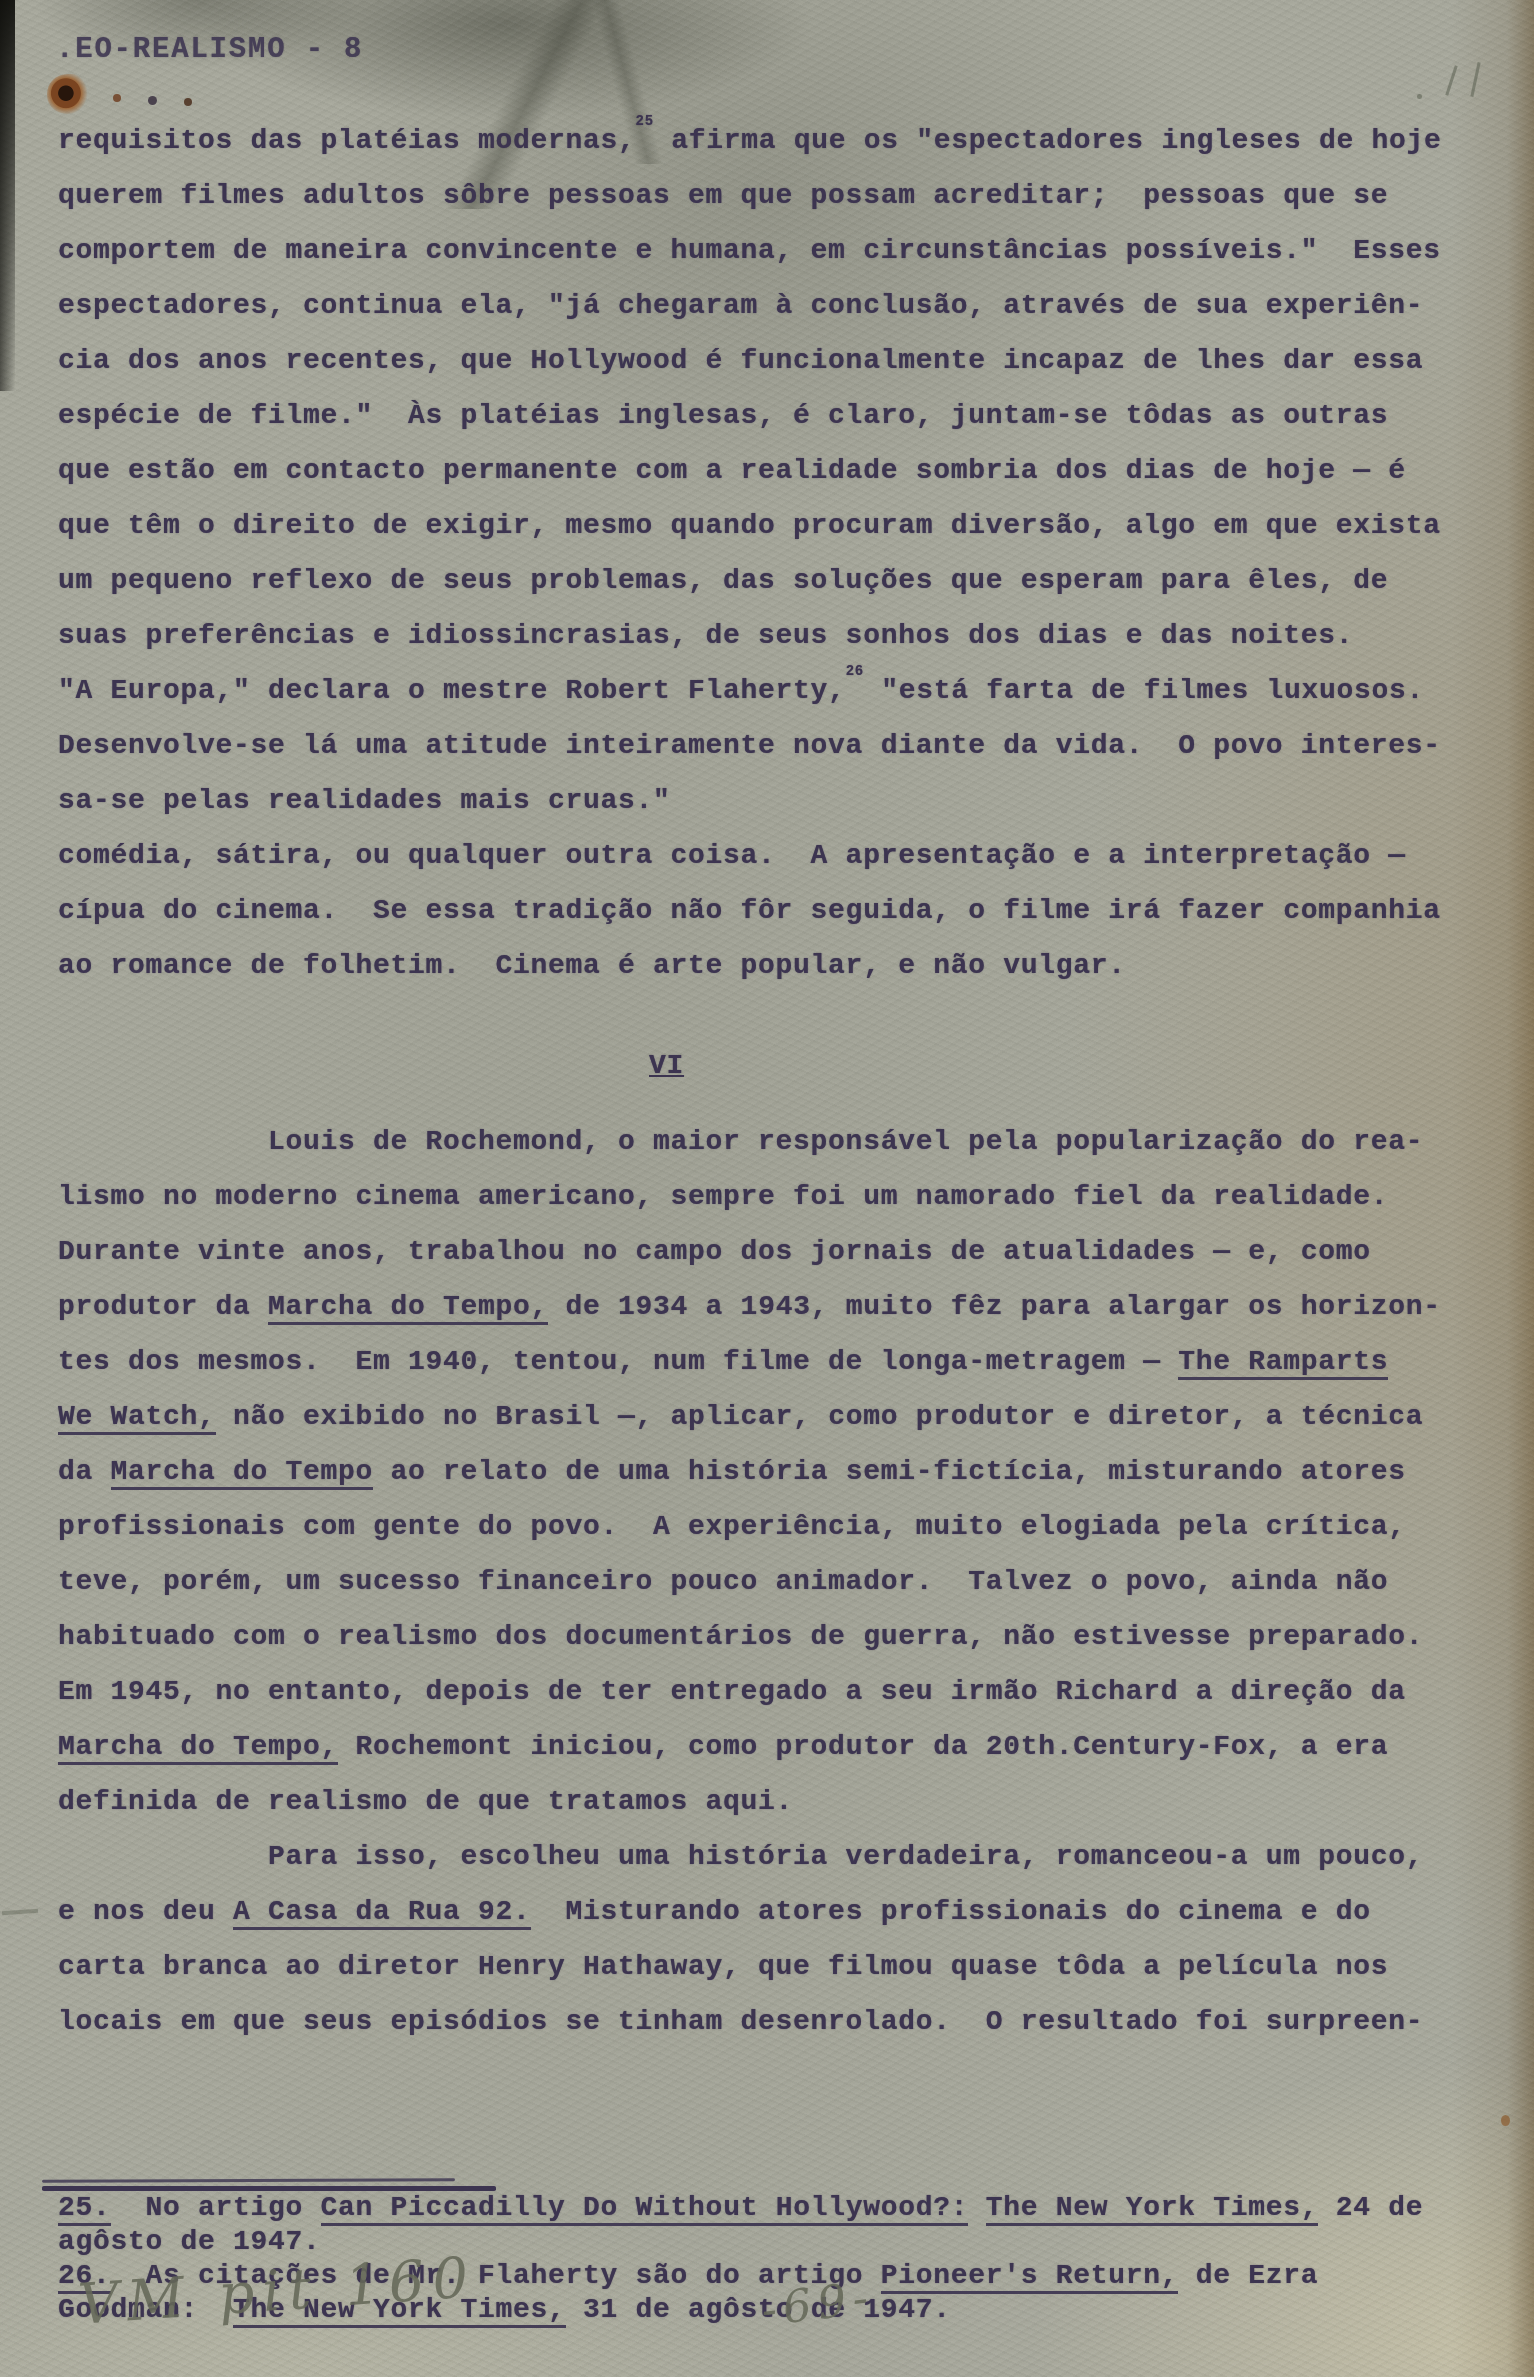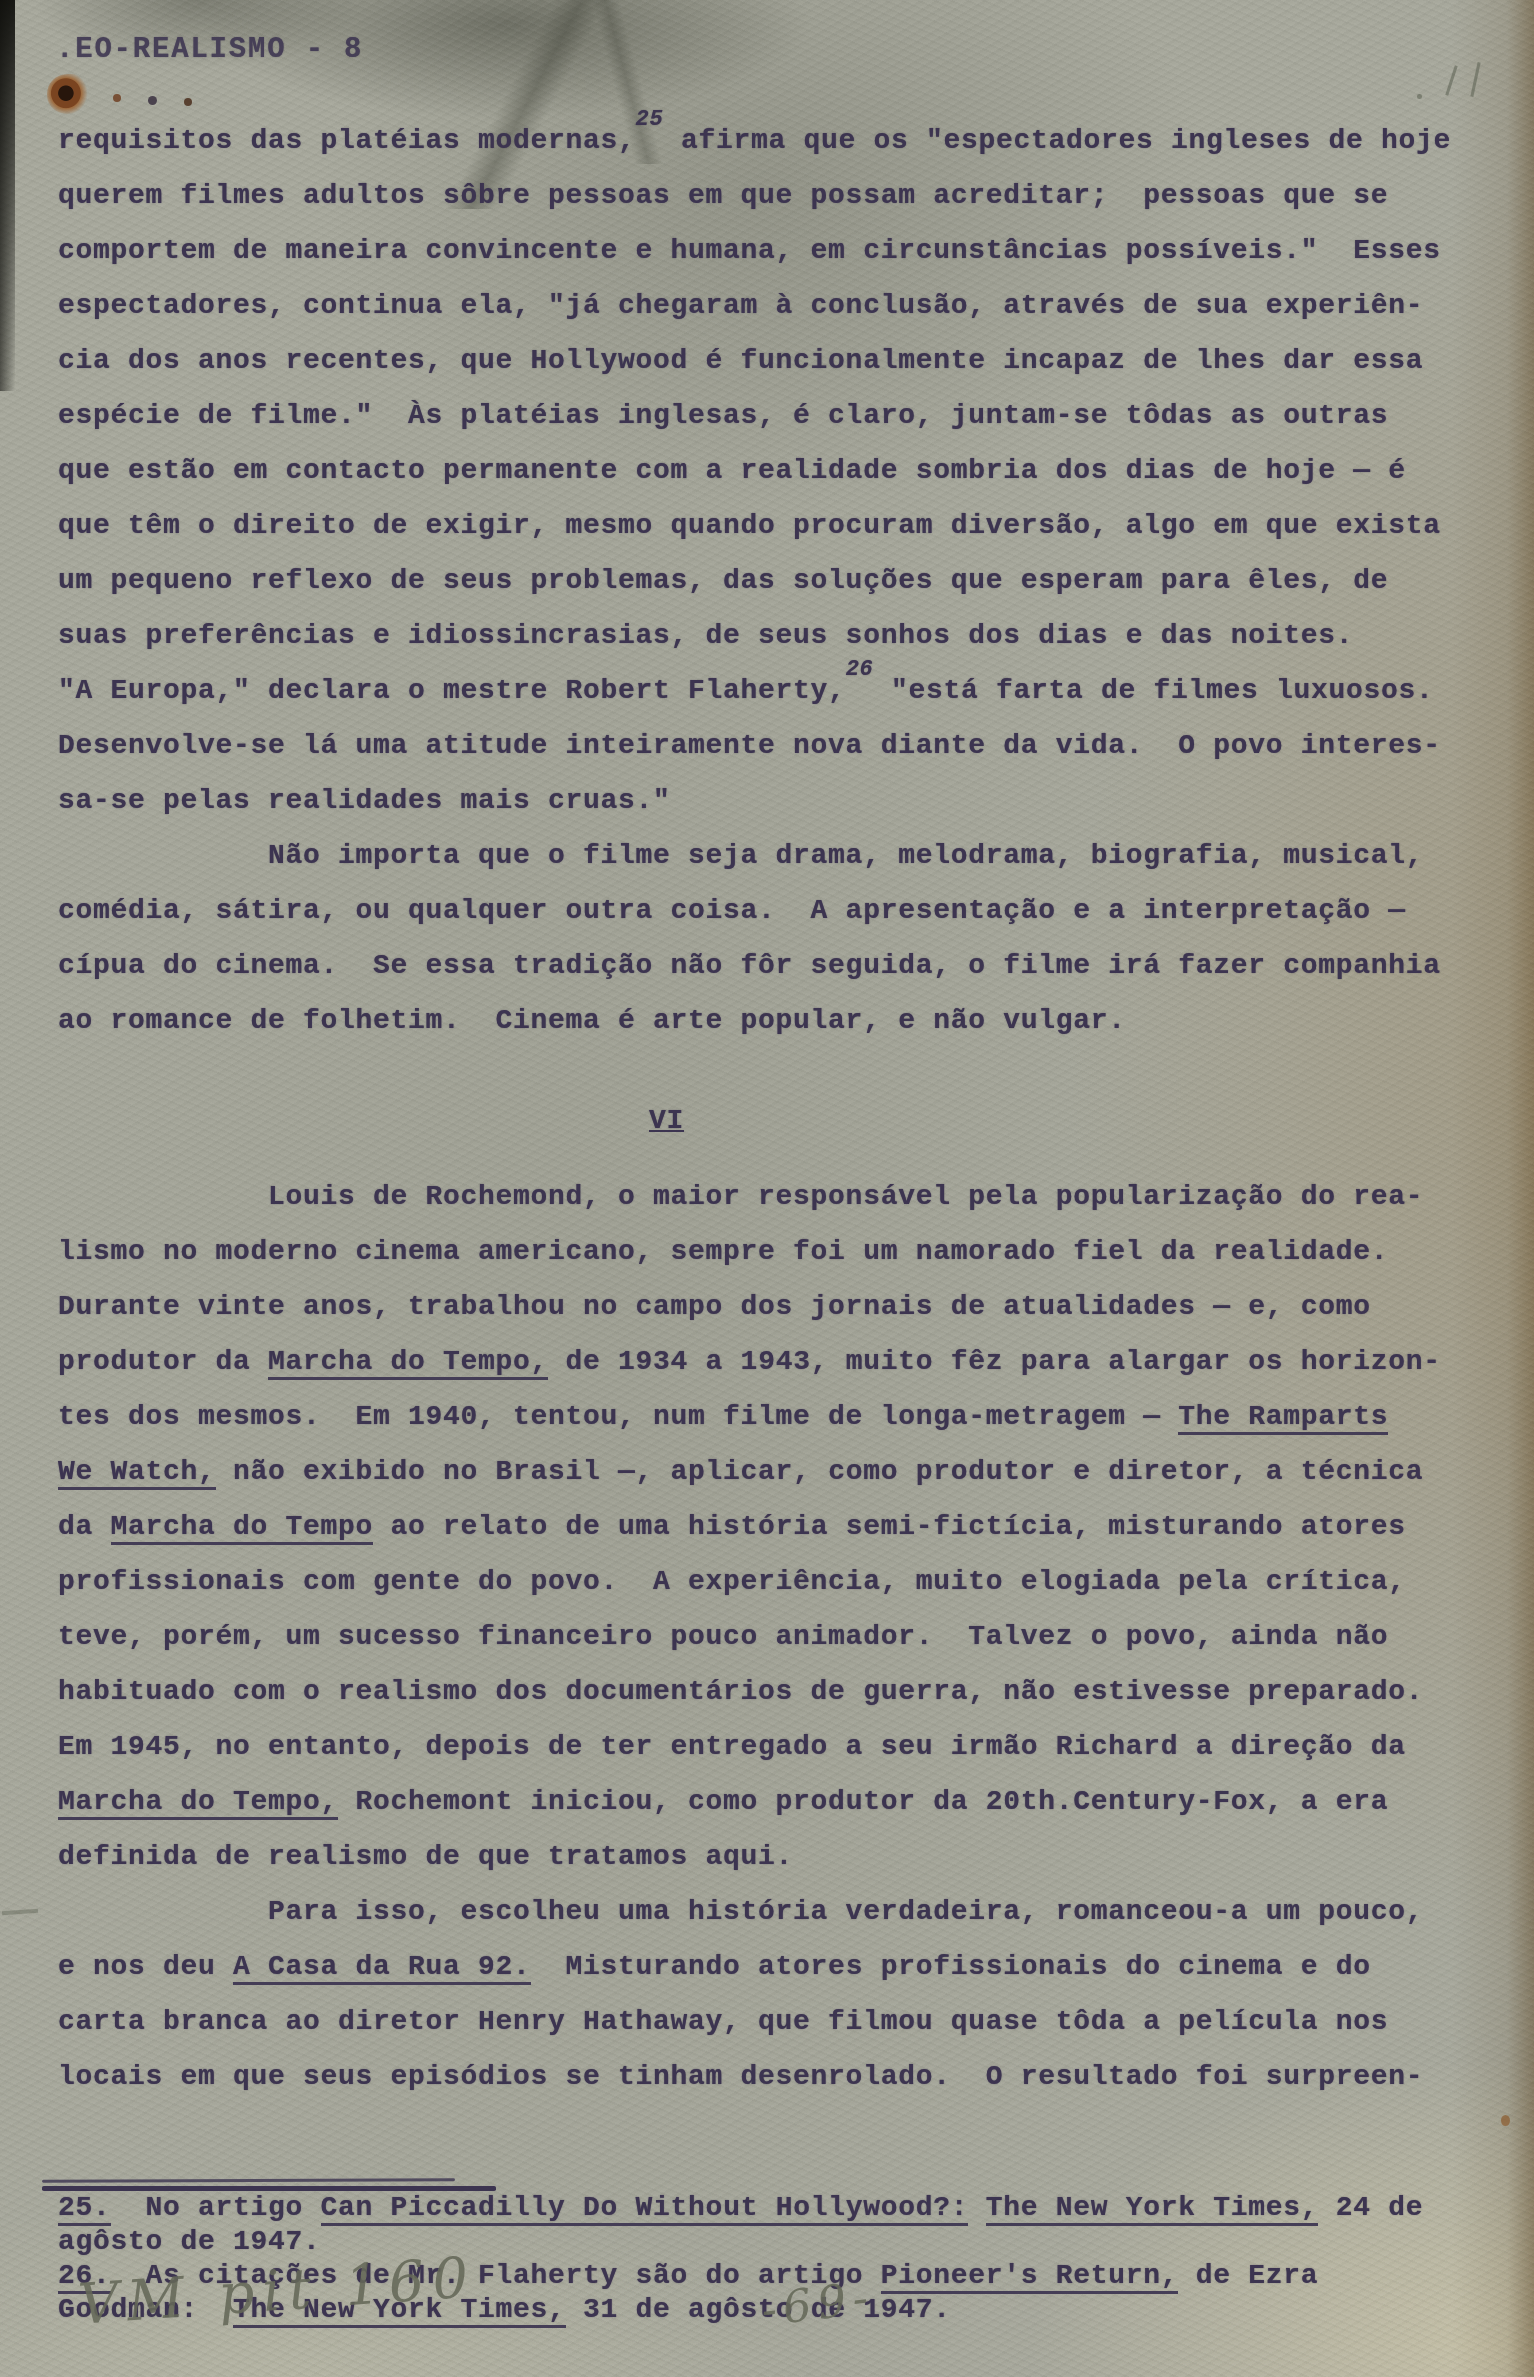--- a/index.html
+++ b/index.html
@@ -19,21 +19,21 @@
       radial-gradient(ellipse 636px 409px at 97% 99%, rgba(222,212,176,.55), transparent 72%),
       radial-gradient(ellipse 727px 273px at 20% 100%, rgba(206,204,178,.35), transparent 70%),
       radial-gradient(ellipse 908px 1635px at 40% 55%, rgba(120,122,108,.18), transparent 75%);
   }
   .typed{font-weight:bold;text-shadow:0 0 1.2px rgba(46,38,66,.65);}
   .header{position:absolute;top:33px;left:56px;font-size:29px;letter-spacing:1.8px;opacity:.88;}
   .body-text{position:absolute;top:113px;left:58px;width:1435px;font-size:28px;letter-spacing:0.7px;}
   .line{white-space:pre;height:55px;line-height:55px;}
   .footnotes .line{height:34px;line-height:34px;}
   .heading-vi{height:55px;line-height:55px;margin:45px 0 21px 0;padding-left:591px;text-decoration:underline;}
-  sup{font-size:22px;position:relative;top:-12.7px;line-height:0;font-style:italic;}
+  sup{font-size:14px;position:relative;top:-12.7px;line-height:0;}
   .u{border-bottom:3.6px solid rgba(60,52,80,.92);}
   .footnotes{position:absolute;top:2191px;left:58px;width:1435px;font-size:28px;letter-spacing:0.7px;}
   .fn-rule{position:absolute;background:#3c3450;border-radius:1.8px;}
   .fn-rule-1{left:42px;top:2179px;width:413px;height:2.7px;opacity:.8;transform:rotate(-.2deg);}
   .fn-rule-2{left:42px;top:2186px;width:454px;height:4.5px;}
   
   .edge-left{position:absolute;left:0;top:0;width:14.5px;height:391px;
     background:linear-gradient(to bottom, rgba(12,12,9,.92), rgba(12,12,9,0)),
                linear-gradient(to right, rgba(12,12,9,.55), rgba(12,12,9,0));}
   .crease1{position:absolute;left:363px;top:0;width:327px;height:209px;
@@ -88,21 +88,20 @@
         <div class="line">espécie de filme."  Às platéias inglesas, é claro, juntam-se tôdas as outras</div>
         <div class="line">que estão em contacto permanente com a realidade sombria dos dias de hoje — é</div>
         <div class="line">que têm o direito de exigir, mesmo quando procuram diversão, algo em que exista</div>
         <div class="line">um pequeno reflexo de seus problemas, das soluções que esperam para êles, de</div>
         <div class="line">suas preferências e idiossincrasias, de seus sonhos dos dias e das noites.</div>
         <div class="line">"A Europa," declara o mestre Robert Flaherty,<sup>26</sup> "está farta de filmes luxuosos.</div>
         <div class="line">Desenvolve-se lá uma atitude inteiramente nova diante da vida.  O povo interes-</div>
         <div class="line">sa-se pelas realidades mais cruas."</div>
       </div>
     <div>
-        <div class="line">            Não importa que o filme seja drama, melodrama, biografia, musical,</div>
         <div class="line">comédia, sátira, ou qualquer outra coisa.  A apresentação e a interpretação —</div>
         <div class="line">cípua do cinema.  Se essa tradição não fôr seguida, o filme irá fazer companhia</div>
         <div class="line">ao romance de folhetim.  Cinema é arte popular, e não vulgar.</div>
       </div>
     <div class="heading-vi">VI</div>
     <div>
         <div class="line">            Louis de Rochemond, o maior responsável pela popularização do rea-</div>
         <div class="line">lismo no moderno cinema americano, sempre foi um namorado fiel da realidade.</div>
         <div class="line">Durante vinte anos, trabalhou no campo dos jornais de atualidades — e, como</div>
         <div class="line">produtor da <span class="u">Marcha do Tempo,</span> de 1934 a 1943, muito fêz para alargar os horizon-</div>

